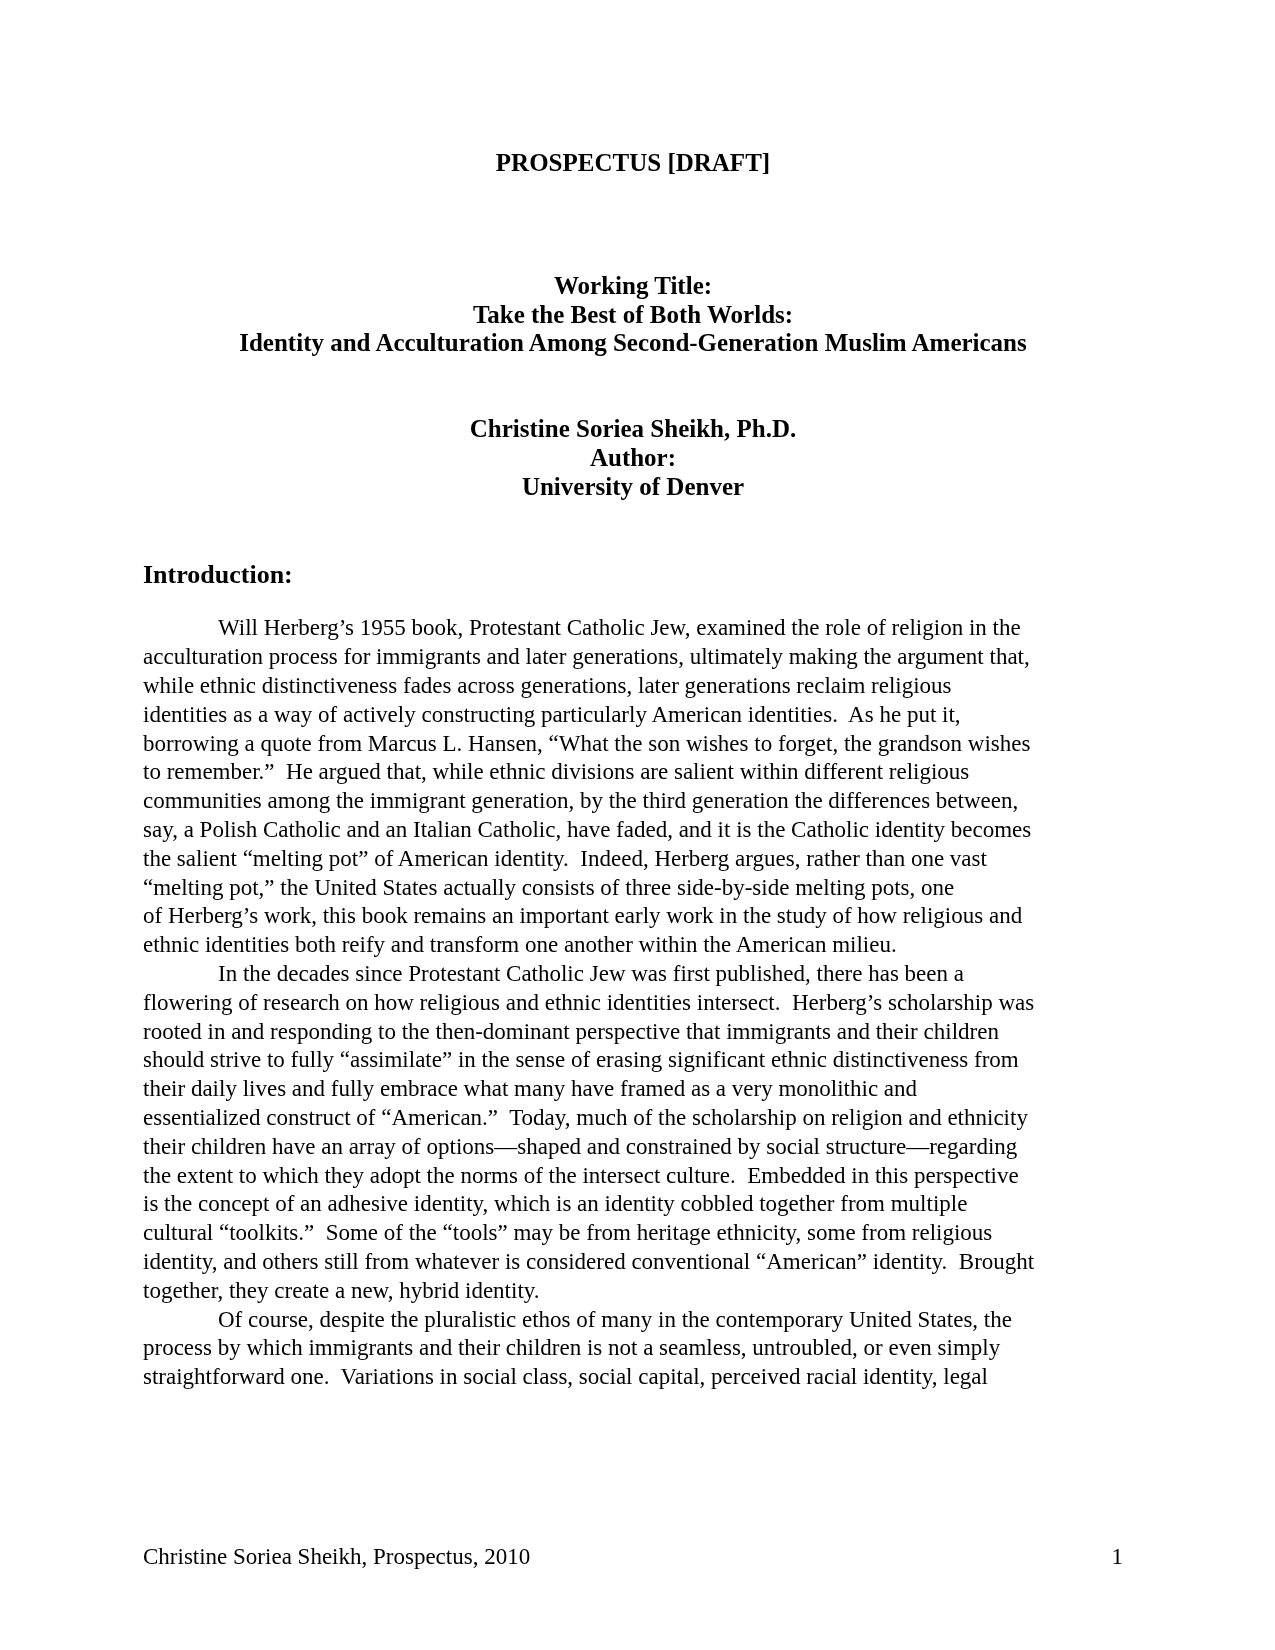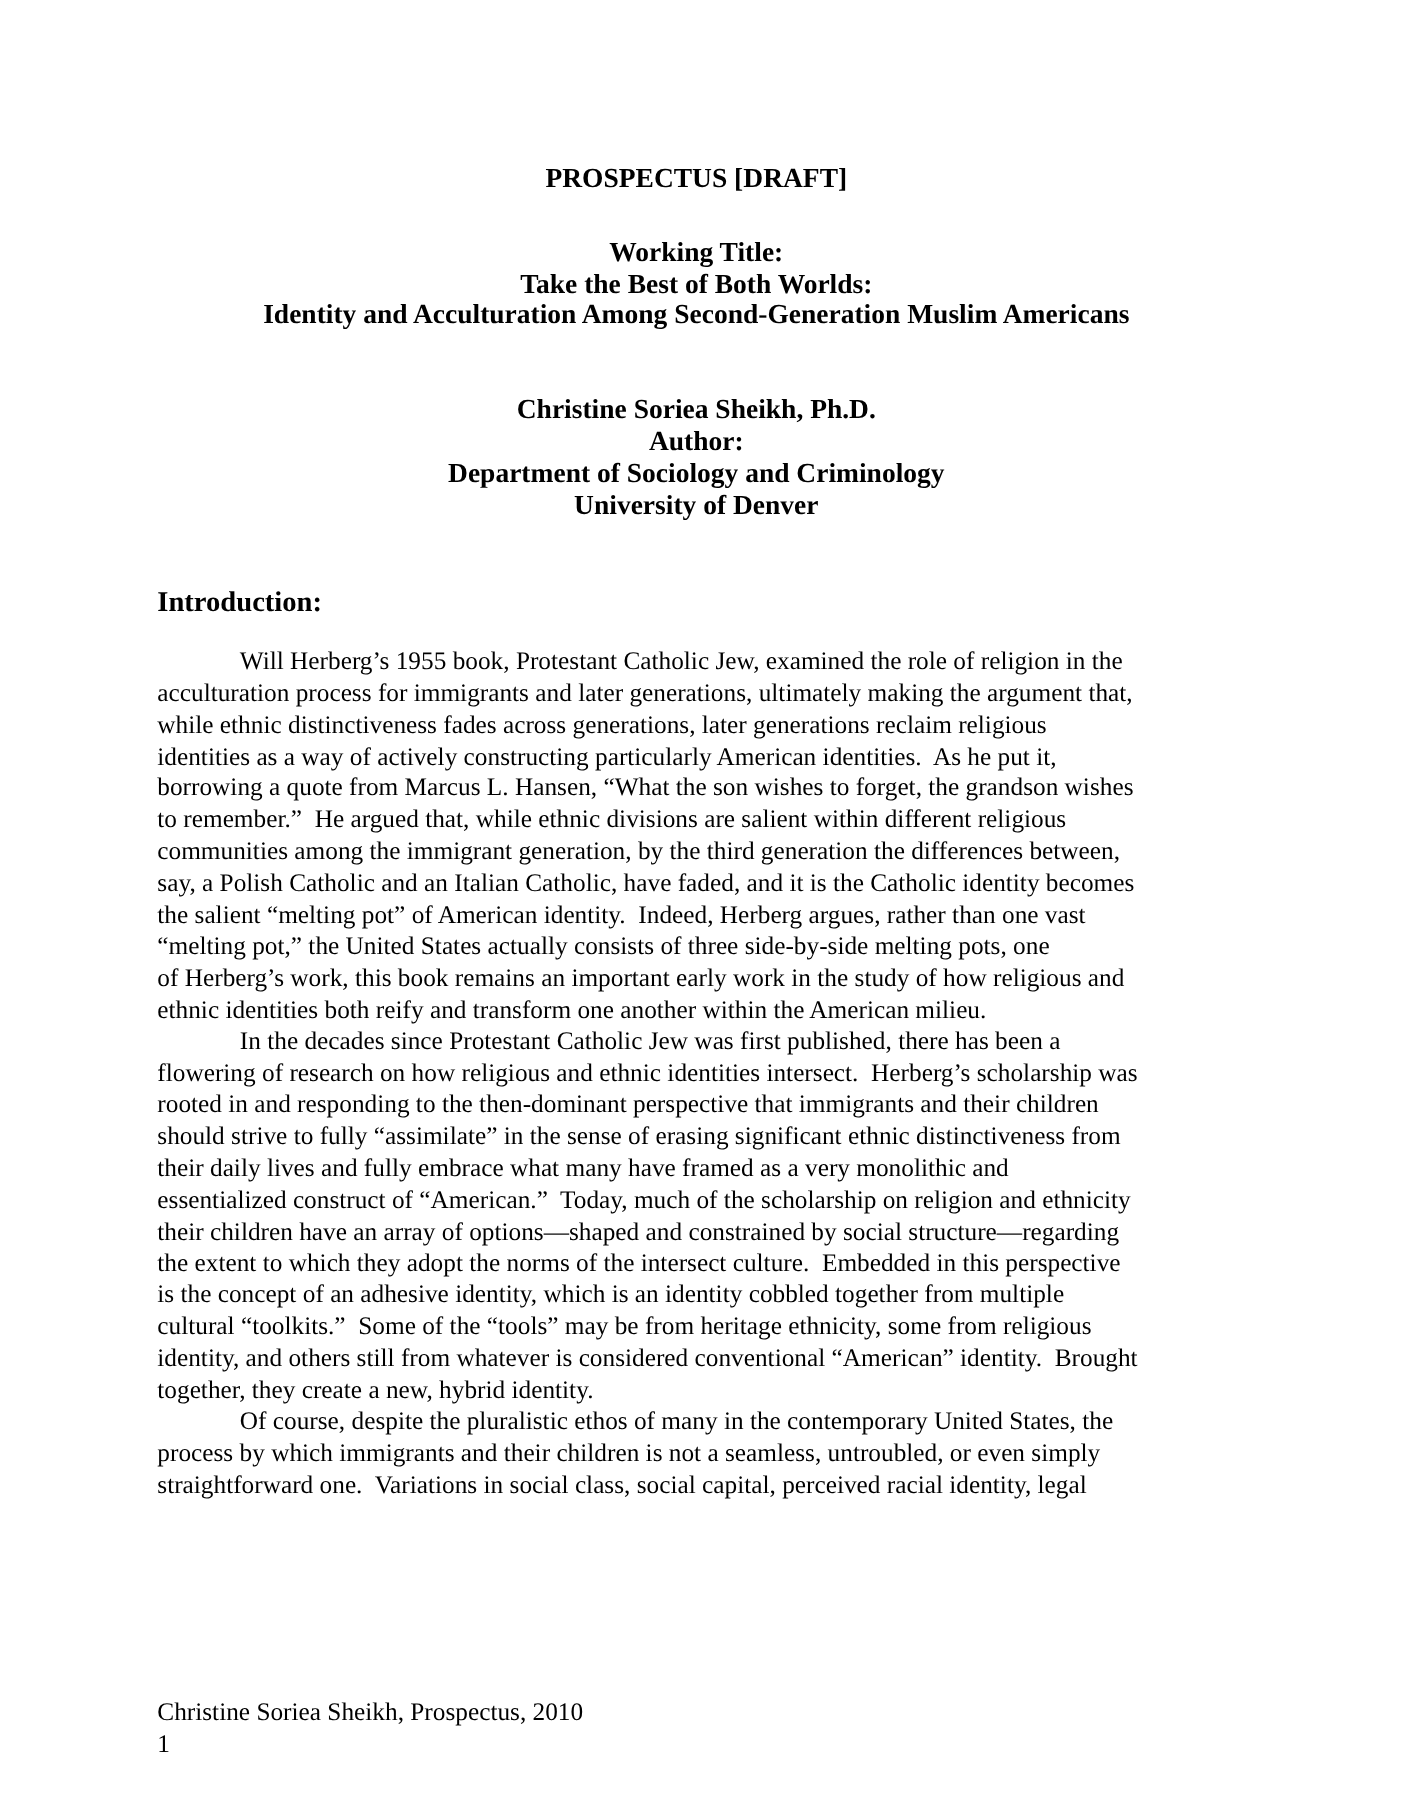--- a/index.html
+++ b/index.html
@@ -27,21 +27,21 @@
     font-weight: bold;
     text-align: center;
     white-space: pre;
   }
   .center-block {
     font-size: 25px;
     font-weight: bold;
     text-align: center;
   }
   .center-block .line { white-space: pre; }
-  .working-title-block { margin-top: 38px; }
+  .working-title-block { margin-top: 94px; }
   .author-block { margin-top: 57px; }
   .section-heading {
     margin-top: 59px;
     font-size: 26px;
     font-weight: bold;
     text-align: left;
     white-space: pre;
   }
   .paragraphs {
     margin-top: 25px;
@@ -54,41 +54,39 @@
     text-indent: 75px;
   }
   .footer {
     position: absolute;
     left: 143px;
     top: 1543px;
     width: 980px;
     display: flex;
     justify-content: space-between;
     font-size: 23px;
-    flex-direction: column;
   }
 </style>
 </head>
 <body>
 
 <div class="page">
   <div class="content">
 
     <div class="doc-title">PROSPECTUS [DRAFT]</div>
 
     <div class="center-block working-title-block">
         <div class="line">Working Title:</div>
         <div class="line">Take the Best of Both Worlds:</div>
         <div class="line">Identity and Acculturation Among Second-Generation Muslim Americans</div>
       </div>
 
     <div class="center-block author-block">
         <div class="line">Christine Soriea Sheikh, Ph.D.</div>
         <div class="line">Author:</div>
-        <div class="line">Department of Sociology and Criminology</div>
         <div class="line">University of Denver</div>
       </div>
 
     <div class="section-heading">Introduction:</div>
 
     <div class="paragraphs">
       <div class="paragraph">
           <div class="line">Will Herberg’s 1955 book, Protestant Catholic Jew, examined the role of religion in the</div>
           <div class="line">acculturation process for immigrants and later generations, ultimately making the argument that,</div>
           <div class="line">while ethnic distinctiveness fades across generations, later generations reclaim religious</div>

